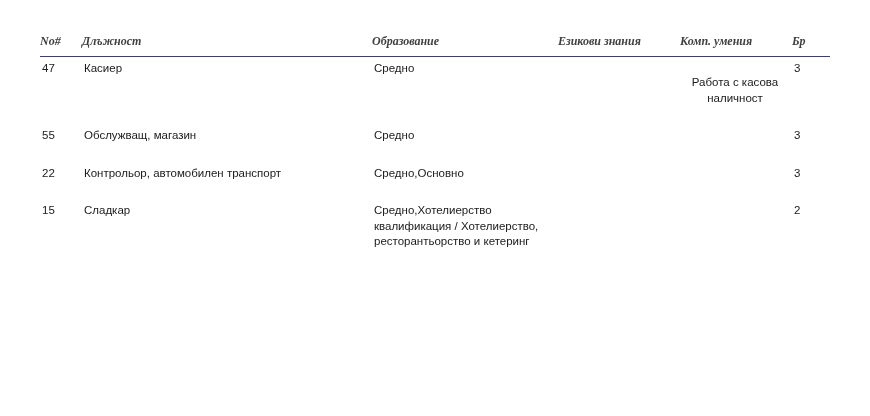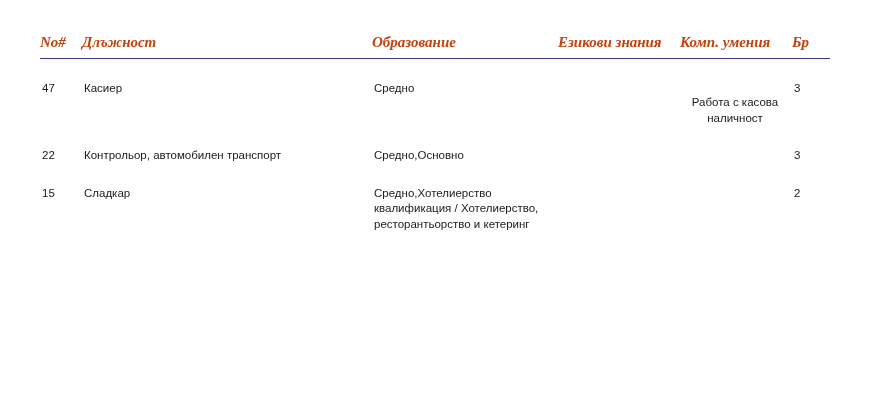--- a/index.html
+++ b/index.html
@@ -28,22 +28,22 @@
   }
   table.job-table {
     width: 790px;
     border-collapse: collapse;
     table-layout: fixed;
   }
   table.job-table th {
     font-family: "Liberation Serif", serif;
     font-style: italic;
     font-weight: bold;
-    font-size: 15px;
-    color: #c2410c;
+    font-size: 12px;
+    color: #404040;
     text-align: left;
     vertical-align: bottom;
     padding: 0 0 7px 0;
     white-space: nowrap;
   }
   thead tr {
     border-bottom: 1px solid #3a3a8c;
   }
   .col-no    { width: 42px; }
   .col-pos   { width: 290px; }
@@ -63,21 +63,21 @@
     font-family: "Liberation Sans", sans-serif;
     font-size: 11.5px;
     color: #1a1a1a;
     vertical-align: top;
     padding: 11px 4px 11px 2px;
     line-height: 1.35;
   }
   td.cell-no   { font-size: 11.5px; }
   td.cell-cnt  { text-align: left; padding-left: 4px; }
   td.cell-comp { font-size: 11px; }
-  tbody tr:first-child td { padding-top: 22px; }
+  tbody tr:first-child td { padding-top: 4px; }
   .comp-shift { display: block; padding-top: 14px; text-align: center; }
 </style>
 </head>
 <body>
 
 <div class="page">
   <div class="table-wrap">
     <table class="job-table">
       <colgroup>
         <col class="col-no">
@@ -102,20 +102,28 @@
           <td class="cell-no">47</td>
           <td class="cell-pos">Касиер</td>
           <td class="cell-edu">Средно</td>
           <td class="cell-lang"></td>
           <td class="cell-comp">
               <span class="comp-shift">Работа с касова наличност</span>
             </td>
           <td class="cell-cnt">3</td>
         </tr>
         <tr>
+          <td class="cell-no">55</td>
+          <td class="cell-pos">Обслужващ, магазин</td>
+          <td class="cell-edu">Средно</td>
+          <td class="cell-lang"></td>
+          <td class="cell-comp"></td>
+          <td class="cell-cnt">3</td>
+        </tr>
+        <tr>
           <td class="cell-no">22</td>
           <td class="cell-pos">Контрольор, автомобилен транспорт</td>
           <td class="cell-edu">Средно,Основно</td>
           <td class="cell-lang"></td>
           <td class="cell-comp"></td>
           <td class="cell-cnt">3</td>
         </tr>
         <tr>
           <td class="cell-no">15</td>
           <td class="cell-pos">Сладкар</td>

